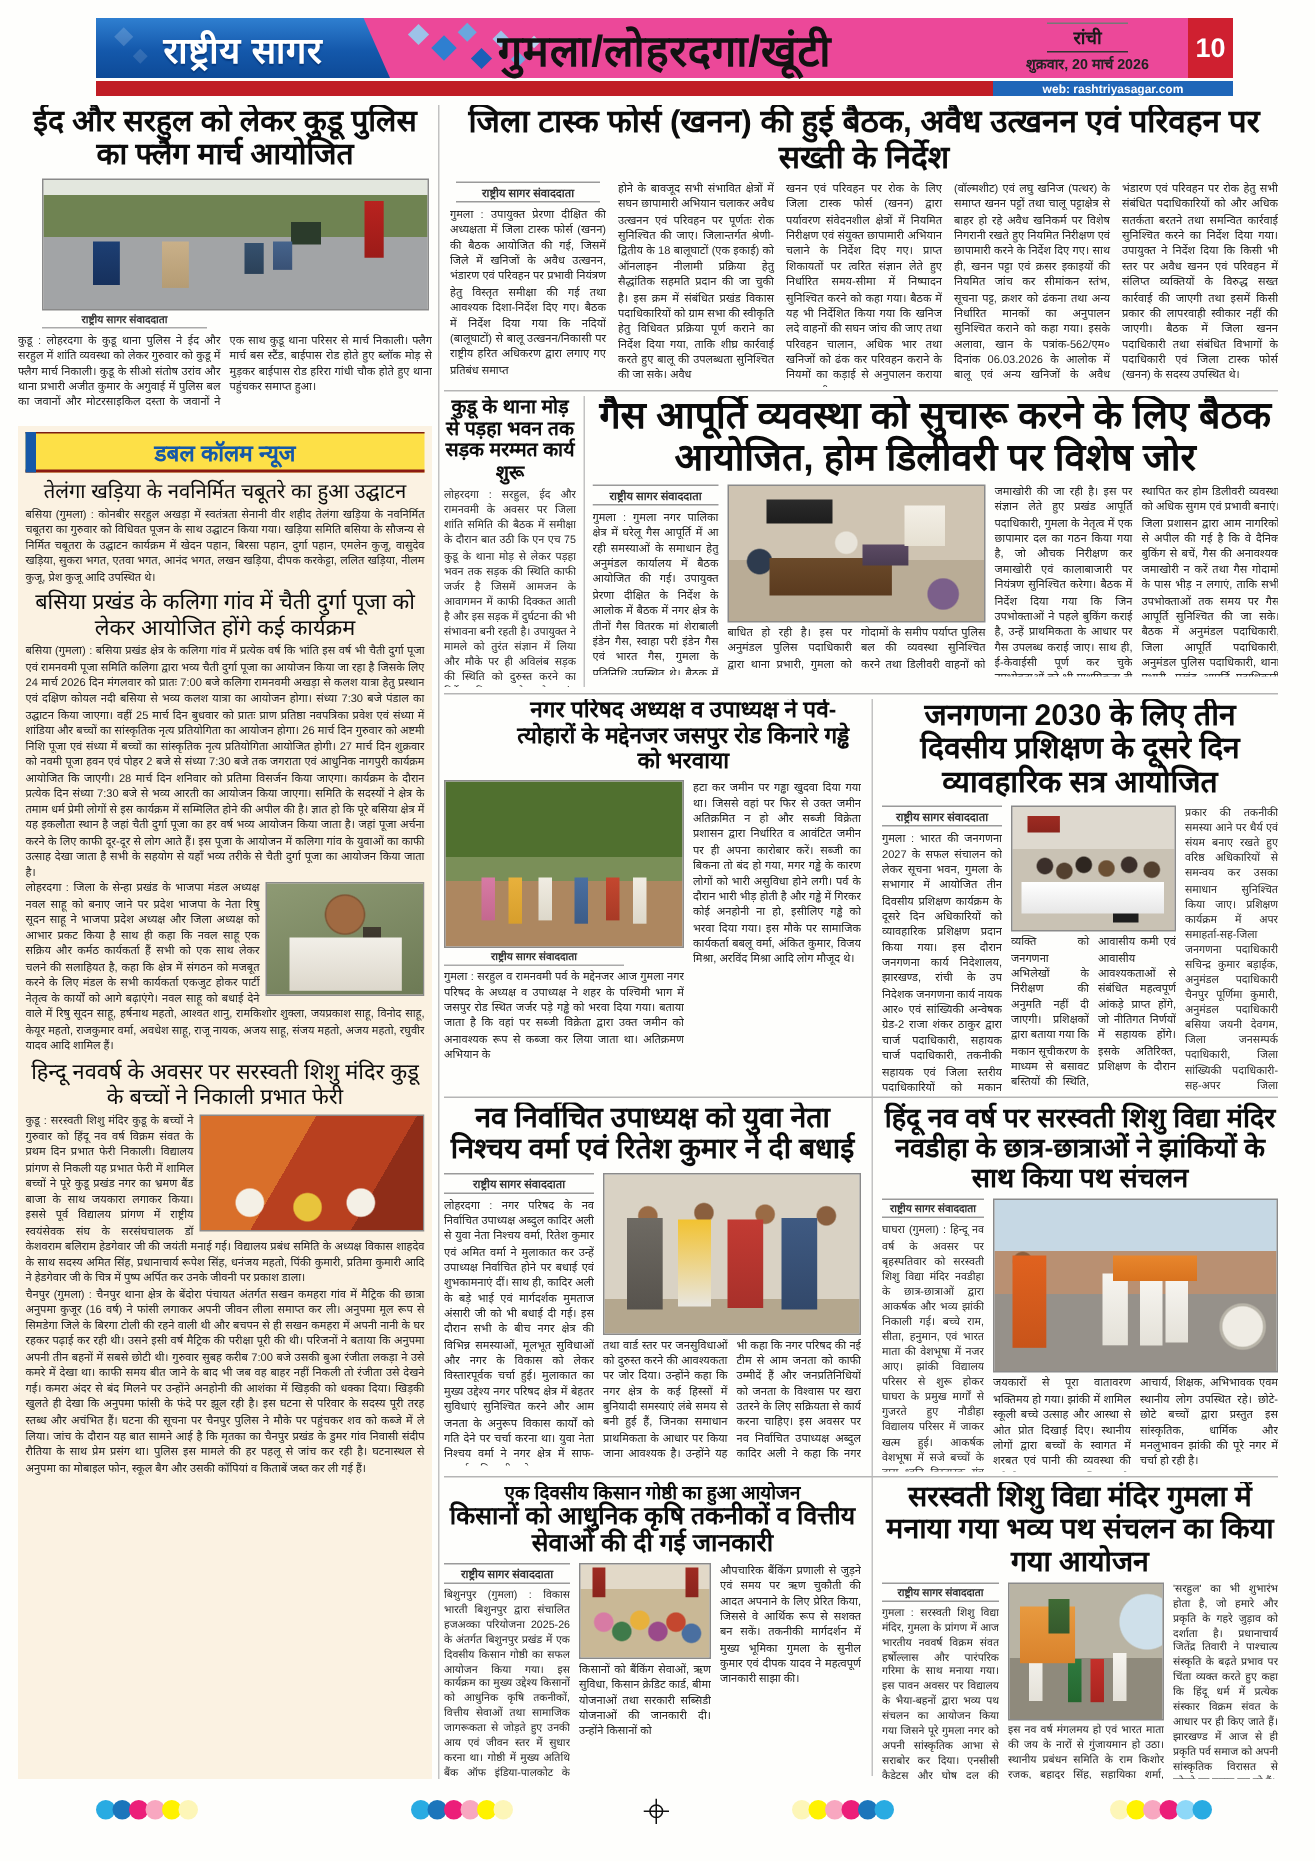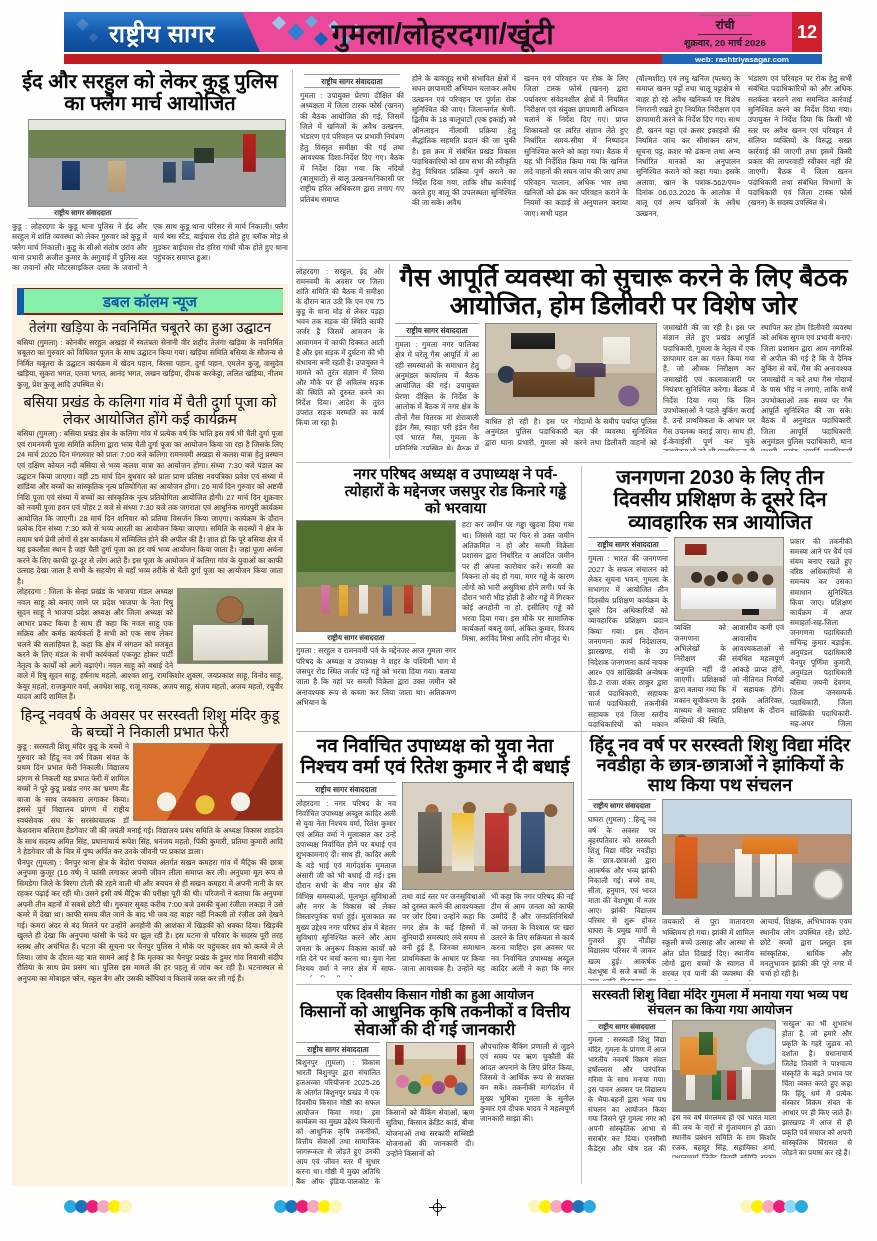--- a/index.html
+++ b/index.html
@@ -33,21 +33,21 @@
   .cap{font-size:7px;font-weight:bold;text-align:center;color:#333;border-bottom:1px solid #aaa;padding:1px 0;}
   .ph{border:1px solid #8a8a8a;box-sizing:border-box;}
   .hline{position:absolute;height:1px;background:#b5b5b5;}
   .vline{position:absolute;width:1px;background:#c2c2c2;}
   .row{display:flex;gap:6px;}
   .cc2{column-count:2;column-gap:6px;}
   .cc5{column-count:5;column-gap:8px;}
   
   .leftcol{position:absolute;left:12px;top:284px;width:276px;height:902px;background:#fbf2e2;
            padding:4px 5px;box-sizing:border-box;overflow:hidden;}
-  .dcn{position:relative;background:#86efac;border-top:1px solid #7c1d14;border-bottom:2.5px solid #8b1a12;
+  .dcn{position:relative;background:#fde047;border-top:1px solid #7c1d14;border-bottom:2.5px solid #8b1a12;
        height:24px;display:flex;align-items:center;justify-content:center;margin-bottom:5px;}
   .dcn:before{content:"";position:absolute;left:0;top:-1px;bottom:-2px;width:7px;background:#1558a8;}
   .dcn span{color:#1558a8;font-weight:bold;font-size:15px;}
   .lc-h{font-weight:normal;font-size:13.5px;text-align:center;line-height:1.15;margin:4px 0 2px;color:#0c0c0c;}
   .lc-b{font-size:7.4px;line-height:1.42;text-align:justify;color:#262626;}
   
   .ph-flag{background:
     linear-gradient(#b8231f,#9c1b18) no-repeat 88% 30%/5% 44%,
     linear-gradient(#1d3f73,#16305c) no-repeat 14% 72%/7% 34%,
     linear-gradient(#c9b089,#b59c74) no-repeat 33% 74%/7% 36%,
@@ -155,37 +155,38 @@
       <span class="dia" style="left:266px;top:10px;width:8px;height:8px;background:#9dc2e8;"></span>
       <span class="dia" style="left:278px;top:24px;width:7px;height:7px;background:#6aa7dd;"></span>
       <span class="dia" style="left:289px;top:13px;width:6px;height:6px;background:#b9d4ee;"></span>
     </div>
     <div class="region">गुमला/लोहरदगा/खूंटी</div>
     <div class="dateblock">
       <div class="city">रांची</div>
       <div class="date">शुक्रवार, 20 मार्च 2026</div>
     </div>
   </div>
-  <div class="pagebox">12</div>
+  <div class="pagebox">10</div>
   <div class="redline"></div>
   <div class="webbar">web: rashtriyasagar.com</div>
 
   <div class="art" style="left:12px;top:70px;width:276px;height:212px;">
     <div class="hl" style="font-size:20px;">ईद और सरहुल को लेकर कुडू पुलिस का फ्लैग मार्च आयोजित</div>
     <div class="ph ph-flag" style="width:258px;height:88px;margin:4px 0 0 16px;"></div>
     <div class="cap" style="width:110px;margin-left:16px;">राष्ट्रीय सागर संवाददाता</div>
     <div class="bd cc2" style="margin-top:3px;height:70px;">
       <span>कुडू : लोहरदगा के कुडू थाना पुलिस ने ईद और सरहुल में शांति व्यवस्था को लेकर गुरुवार को कुडू में फ्लैग मार्च निकाली। कुडू के सीओ संतोष उरांव और थाना प्रभारी अजीत कुमार के अगुवाई</span>
       <span>में पुलिस बल का जवानों और मोटरसाइकिल दस्ता के जवानों ने एक साथ कुडू थाना परिसर से मार्च निकाली। फ्लैग मार्च बस स्टैंड, बाईपास रोड होते हुए ब्लॉक मोड़ से मुड़कर बाईपास रोड हरिरा गांधी चौक होते हुए थाना पहुंचकर समाप्त हुआ।</span>
     </div>
   </div>
 
   <div class="vline" style="left:292px;top:70px;height:1116px;"></div>
 
   <div class="art" style="left:300px;top:70px;width:552px;height:188px;">
+    <div class="hl" style="font-size:21px;">जिला टास्क फोर्स (खनन) की हुई बैठक, अवैध उत्खनन एवं परिवहन पर सख्ती के निर्देश</div>
     <div style="margin-top:4px;">
       <div class="cc5" style="height:150px;">
         <div class="byl" style="margin:0 4px 3px;">राष्ट्रीय सागर संवाददाता</div>
         <div class="bd">गुमला : उपायुक्त प्रेरणा दीक्षित की अध्यक्षता में जिला टास्क फोर्स (खनन) की बैठक आयोजित की गई, जिसमें जिले में खनिजों के अवैध उत्खनन, भंडारण एवं परिवहन पर प्रभावी नियंत्रण हेतु विस्तृत समीक्षा की गई तथा आवश्यक दिशा-निर्देश दिए गए। बैठक में निर्देश दिया गया कि नदियों (बालूघाटों) से बालू उत्खनन/निकासी पर राष्ट्रीय हरित अधिकरण द्वारा लगाए गए प्रतिबंध समाप्त</div>
         <div class="bd">होने के बावजूद सभी संभावित क्षेत्रों में सघन छापामारी अभियान चलाकर अवैध उत्खनन एवं परिवहन पर पूर्णतः रोक सुनिश्चित की जाए। जिलान्तर्गत श्रेणी-द्वितीय के 18 बालूघाटों (एक इकाई) को ऑनलाइन नीलामी प्रक्रिया हेतु सैद्धांतिक सहमति प्रदान की जा चुकी है। इस क्रम में संबंधित प्रखंड विकास पदाधिकारियों को ग्राम सभा की स्वीकृति हेतु विधिवत प्रक्रिया पूर्ण कराने का निर्देश दिया गया, ताकि शीघ्र कार्रवाई करते हुए बालू की उपलब्धता सुनिश्चित की जा सके। अवैध</div>
         <div class="bd">खनन एवं परिवहन पर रोक के लिए जिला टास्क फोर्स (खनन) द्वारा पर्यावरण संवेदनशील क्षेत्रों में नियमित निरीक्षण एवं संयुक्त छापामारी अभियान चलाने के निर्देश दिए गए। प्राप्त शिकायतों पर त्वरित संज्ञान लेते हुए निर्धारित समय-सीमा में निष्पादन सुनिश्चित करने को कहा गया। बैठक में यह भी निर्देशित किया गया कि खनिज लदे वाहनों की सघन जांच की जाए तथा परिवहन चालान, अधिक भार तथा खनिजों को ढंक कर परिवहन कराने के नियमों का कड़ाई से अनुपालन कराया जाए। सभी पहल</div>
         <div class="bd">(वॉल्मशीट) एवं लघु खनिज (पत्थर) के समाप्त खनन पट्टों तथा चालू पट्टाक्षेत्र से बाहर हो रहे अवैध खनिकर्म पर विशेष निगरानी रखते हुए नियमित निरीक्षण एवं छापामारी करने के निर्देश दिए गए। साथ ही, खनन पट्टा एवं क्रसर इकाइयों की नियमित जांच कर सीमांकन स्तंभ, सूचना पट्ट, क्रशर को ढंकना तथा अन्य निर्धारित मानकों का अनुपालन सुनिश्चित कराने को कहा गया। इसके अलावा, खान के पत्रांक-562/एम० दिनांक 06.03.2026 के आलोक में बालू एवं अन्य खनिजों के अवैध उत्खनन,</div>
         <div class="bd">भंडारण एवं परिवहन पर रोक हेतु सभी संबंधित पदाधिकारियों को और अधिक सतर्कता बरतने तथा समन्वित कार्रवाई सुनिश्चित करने का निर्देश दिया गया। उपायुक्त ने निर्देश दिया कि किसी भी स्तर पर अवैध खनन एवं परिवहन में संलिप्त व्यक्तियों के विरुद्ध सख्त कार्रवाई की जाएगी तथा इसमें किसी प्रकार की लापरवाही स्वीकार नहीं की जाएगी। बैठक में जिला खनन पदाधिकारी तथा संबंधित विभागों के पदाधिकारी एवं जिला टास्क फोर्स (खनन) के सदस्य उपस्थित थे।</div>
       </div>
     </div>
@@ -222,20 +223,21 @@
         <span>कुडू : सरस्वती शिशु मंदिर कुडू के बच्चों ने गुरुवार को हिंदू नव वर्ष विक्रम संवत के प्रथम दिन प्रभात फेरी निकाली। विद्यालय प्रांगण से निकली यह प्रभात फेरी में शामिल बच्चों ने पूरे कुडू प्रखंड नगर का भ्रमण बैंड बाजा के साथ जयकारा लगाकर किया। इससे पूर्व विद्यालय प्रांगण में राष्ट्रीय स्वयंसेवक संघ के सरसंघचालक डॉ केशवराम बलिराम हेडगेवार जी की जयंती मनाई गई। विद्यालय प्रबंध समिति के अध्यक्ष विकास शाहदेव के साथ सदस्य अमित सिंह, प्रधानाचार्य रूपेश सिंह, धनंजय महतो, पिंकी कुमारी, प्रतिमा कुमारी आदि ने हेडगेवार जी के चित्र में पुष्प अर्पित कर उनके जीवनी पर प्रकाश डाला।</span>
       </div>
     </div>
 
     <div>
       <div class="lc-b" style="max-height:168px;overflow:hidden;">चैनपुर (गुमला) : चैनपुर थाना क्षेत्र के बेंदोरा पंचायत अंतर्गत सखन कमहरा गांव में मैट्रिक की छात्रा अनुपमा कुजूर (16 वर्ष) ने फांसी लगाकर अपनी जीवन लीला समाप्त कर ली। अनुपमा मूल रूप से सिमडेगा जिले के बिरगा टोली की रहने वाली थी और बचपन से ही सखन कमहरा में अपनी नानी के घर रहकर पढ़ाई कर रही थी। उसने इसी वर्ष मैट्रिक की परीक्षा पूरी की थी। परिजनों ने बताया कि अनुपमा अपनी तीन बहनों में सबसे छोटी थी। गुरुवार सुबह करीब 7:00 बजे उसकी बुआ रंजीता लकड़ा ने उसे कमरे में देखा था। काफी समय बीत जाने के बाद भी जब वह बाहर नहीं निकली तो रंजीता उसे देखने गई। कमरा अंदर से बंद मिलने पर उन्होंने अनहोनी की आशंका में खिड़की को धक्का दिया। खिड़की खुलते ही देखा कि अनुपमा फांसी के फंदे पर झूल रही है। इस घटना से परिवार के सदस्य पूरी तरह स्तब्ध और अचंभित हैं। घटना की सूचना पर चैनपुर पुलिस ने मौके पर पहुंचकर शव को कब्जे में ले लिया। जांच के दौरान यह बात सामने आई है कि मृतका का चैनपुर प्रखंड के डुमर गांव निवासी संदीप रौतिया के साथ प्रेम प्रसंग था। पुलिस इस मामले की हर पहलू से जांच कर रही है। घटनास्थल से अनुपमा का मोबाइल फोन, स्कूल बैग और उसकी कॉपियां व किताबें जब्त कर ली गई हैं।</div>
     </div>
   </div>
 
   <div class="art" style="left:296px;top:264px;width:88px;height:194px;">
+    <div class="hl" style="font-size:13px;">कुडू के थाना मोड़ से पड़हा भवन तक सड़क मरम्मत कार्य शुरू</div>
     <div class="bd" style="margin-top:3px;font-size:7.2px;">लोहरदगा : सरहुल, ईद और रामनवमी के अवसर पर जिला शांति समिति की बैठक में समीक्षा के दौरान बात उठी कि एन एच 75 कुडू के थाना मोड़ से लेकर पड़हा भवन तक सड़क की स्थिति काफी जर्जर है जिसमें आमजन के आवागमन में काफी दिक्कत आती है और इस सड़क में दुर्घटना की भी संभावना बनी रहती है। उपायुक्त ने मामले को तुरंत संज्ञान में लिया और मौके पर ही अविलंब सड़क की स्थिति को दुरुस्त करने का निर्देश दिया। आदेश के तुरंत उपरांत सड़क मरम्मति का कार्य किया जा रहा है।</div>
   </div>
 
   <div class="vline" style="left:389px;top:264px;height:194px;"></div>
 
   <div class="art" style="left:395px;top:264px;width:457px;height:194px;">
     <div class="hl" style="font-size:25px;line-height:1.1;">गैस आपूर्ति व्यवस्था को सुचारू करने के लिए बैठक आयोजित, होम डिलीवरी पर विशेष जोर</div>
     <div class="row" style="margin-top:4px;">
       <div style="width:84px;flex:none;">
         <div class="byl" style="margin:0 0 3px;">राष्ट्रीय सागर संवाददाता</div>
@@ -323,21 +325,21 @@
       </div>
       <div style="width:88px;flex:none;">
         <div class="ph ph-kisan" style="width:88px;height:64px;"></div>
         <div class="bd" style="margin-top:2px;height:78px;overflow:hidden;">किसानों को बैंकिंग सेवाओं, ऋण सुविधा, किसान क्रेडिट कार्ड, बीमा योजनाओं तथा सरकारी सब्सिडी योजनाओं की जानकारी दी। उन्होंने किसानों को</div>
       </div>
       <div class="bd" style="width:94px;flex:none;height:148px;overflow:hidden;">औपचारिक बैंकिंग प्रणाली से जुड़ने एवं समय पर ऋण चुकौती की आदत अपनाने के लिए प्रेरित किया, जिससे वे आर्थिक रूप से सशक्त बन सकें। तकनीकी मार्गदर्शन में मुख्य भूमिका गुमला के सुनील कुमार एवं दीपक यादव ने महत्वपूर्ण जानकारी साझा की।</div>
     </div>
   </div>
 
   <div class="art" style="left:588px;top:988px;width:264px;height:198px;">
-    <div class="hl" style="font-size:13px;">सरस्वती शिशु विद्या मंदिर गुमला में मनाया गया भव्य पथ संचलन का किया गया आयोजन</div>
+    <div class="hl" style="font-size:19px;">सरस्वती शिशु विद्या मंदिर गुमला में मनाया गया भव्य पथ संचलन का किया गया आयोजन</div>
     <div class="row" style="margin-top:3px;">
       <div style="width:78px;flex:none;">
         <div class="byl" style="margin:0 0 3px;font-size:7px;">राष्ट्रीय सागर संवाददाता</div>
         <div class="bd" style="height:118px;overflow:hidden;font-size:7.1px;">गुमला : सरस्वती शिशु विद्या मंदिर, गुमला के प्रांगण में आज भारतीय नववर्ष विक्रम संवत हर्षोल्लास और पारंपरिक गरिमा के साथ मनाया गया। इस पावन अवसर पर विद्यालय के भैया-बहनों द्वारा भव्य पथ संचलन का आयोजन किया गया जिसने पूरे गुमला नगर को अपनी सांस्कृतिक आभा से सराबोर कर दिया। एनसीसी कैडेट्स और घोष दल की सुमधुर धुनों के साथ निकले इस पथ संचलन के दौरान भैया-बहन नगर भ्रमण करते हुए गुमला वासियों से अपनी जड़ों की ओर लौटने और भारतीय नववर्ष मनाने की अपील करते दिखे। पूरा नगर</div>
       </div>
       <div style="width:104px;flex:none;">
         <div class="ph ph-gumla" style="width:104px;height:92px;"></div>
         <div class="bd" style="margin-top:2px;height:44px;overflow:hidden;font-size:7.1px;">इस नव वर्ष मंगलमय हो एवं भारत माता की जय के नारों से गुंजायमान हो उठा। स्थानीय प्रबंधन समिति के राम किशोर रजक, बहादुर सिंह, सहायिका शर्मा, प्रधानाचार्य जितेंद्र तिवारी समिति सदस्य राजेश सहित विद्यालय के समस्त आचार्य और भैया-बहन उपस्थित रहे। इस</div>
       </div>
       <div class="bd" style="width:70px;flex:none;height:140px;overflow:hidden;font-size:7.1px;">'सरहुल' का भी शुभारंभ होता है, जो हमारे और प्रकृति के गहरे जुड़ाव को दर्शाता है। प्रधानाचार्य जितेंद्र तिवारी ने पाश्चात्य संस्कृति के बढ़ते प्रभाव पर चिंता व्यक्त करते हुए कहा कि हिंदू धर्म में प्रत्येक संस्कार विक्रम संवत के आधार पर ही किए जाते हैं। झारखण्ड में आज से ही प्रकृति पर्व समाज को अपनी सांस्कृतिक विरासत से जोड़ने का प्रयास कर रहे हैं।</div>

